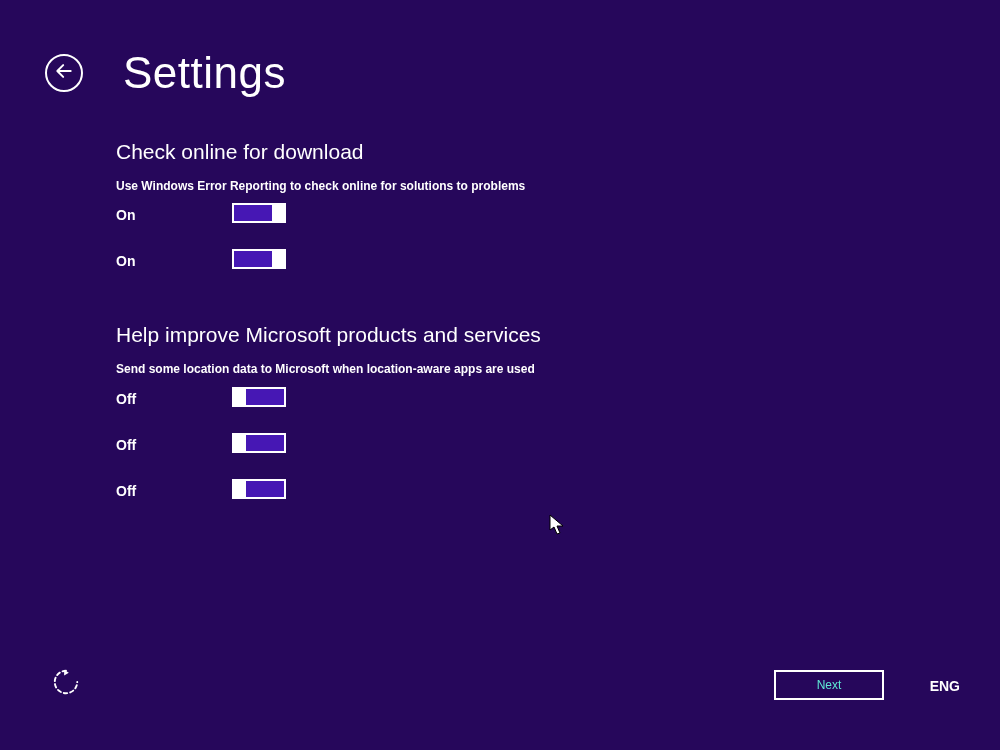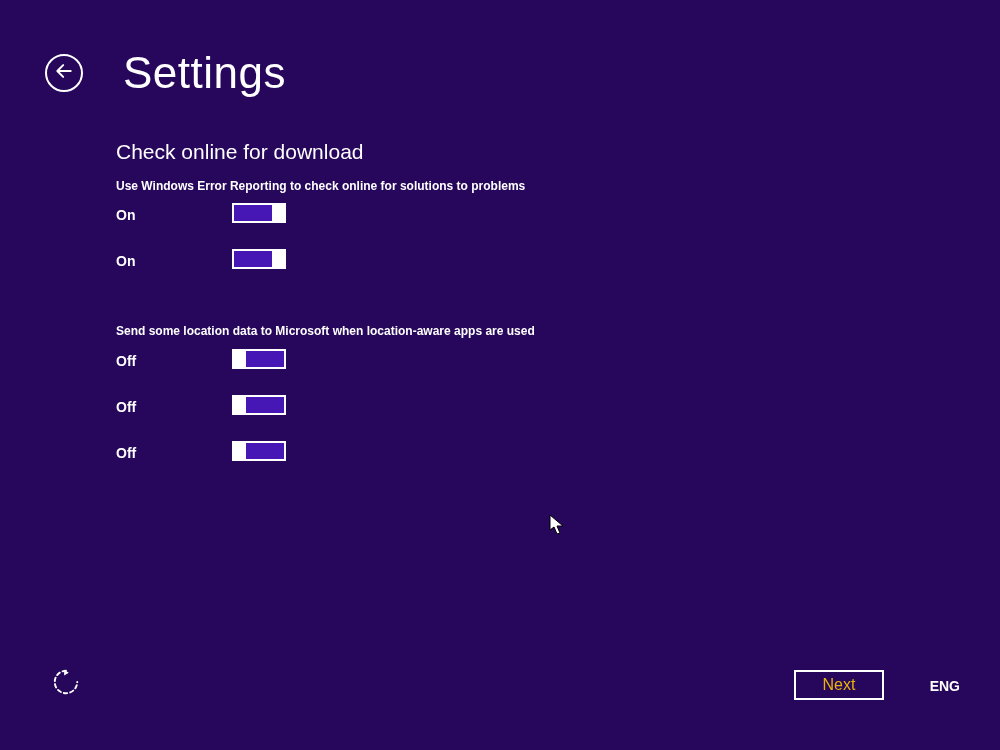--- a/index.html
+++ b/index.html
@@ -95,25 +95,25 @@
     left: 50px; bottom: 0;
     width: 32px; height: 32px;
     display: flex; align-items: center; justify-content: center;
     cursor: pointer;
   }
   .ease-btn svg { width: 30px; height: 30px; }
 
   .next-btn {
     position: absolute;
     right: 116px; bottom: 0;
-    width: 90px; height: 30px;
+    width: 110px; height: 30px;
     border: 2px solid #ffffff;
     background: transparent;
-    color: #eab308;
-    font-size: 16px;
+    color: #5eead4;
+    font-size: 12px;
     font-family: inherit;
     cursor: pointer;
     display: flex; align-items: center; justify-content: center;
   }
   .lang {
     position: absolute;
     right: 40px; bottom: 6px;
     font-size: 14px;
     font-weight: 700;
     cursor: pointer;
@@ -160,20 +160,21 @@
     <div class="setting-row">
       <div class="setting-state">On</div>
       <div class="toggle on">
           <div class="knob"></div>
         </div>
     </div>
   </div>
 
   <div class="section-gap"></div>
 
+  <div class="section-heading">Help improve Microsoft products and services</div>
 
   <div class="setting">
     <div class="setting-text">Send some location data to Microsoft when location-aware apps are used</div>
     <div class="setting-row">
       <div class="setting-state">Off</div>
       <div class="toggle off">
           <div class="knob"></div>
         </div>
     </div>
   </div>

